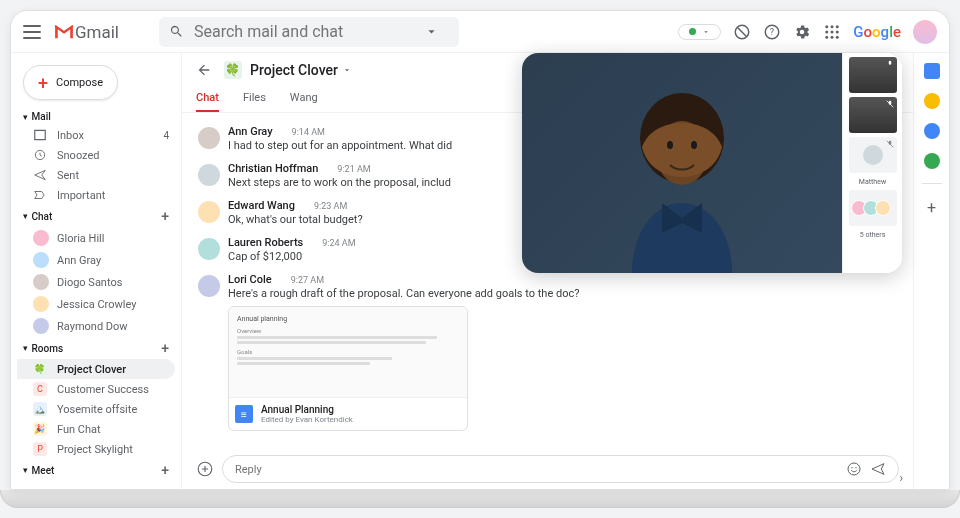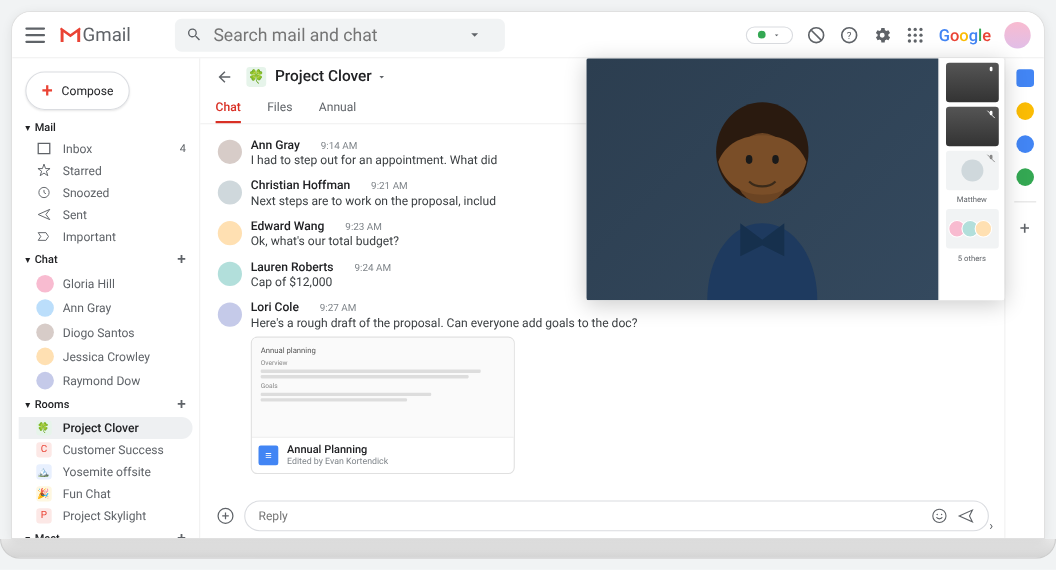--- a/index.html
+++ b/index.html
@@ -57,21 +57,21 @@
 .doc-preview .t{font-size:7px;color:#555;margin-bottom:4px}
 .doc-preview .line{height:3px;background:#ddd;margin:2px 0;border-radius:1px}
 .doc-foot{display:flex;align-items:center;padding:6px;border-top:1px solid #eee}
 .doc-ico{width:18px;height:18px;background:#4285f4;border-radius:2px;margin-right:8px;display:flex;align-items:center;justify-content:center}
 .doc-ico span{color:#fff;font-size:10px}
 .doc-name{font-size:10px;color:#202124;font-weight:500}
 .doc-sub{font-size:8px;color:#80868b}
 .reply-bar{display:flex;align-items:center;padding:6px 14px;gap:8px}
 .reply-input{flex:1;border:1px solid #dadce0;border-radius:16px;padding:5px 12px;display:flex;align-items:center}
 .reply-input input{border:none;outline:none;font-size:11px;flex:1}
-.video-overlay{position:absolute;top:0;right:0;width:380px;height:220px;background:#fff;border-radius:2px;box-shadow:0 4px 20px rgba(0,0,0,0.2);display:flex;overflow:hidden}
+.video-overlay{position:absolute;top:0;right:11px;width:380px;height:220px;background:#fff;border-radius:16px;box-shadow:0 4px 20px rgba(0,0,0,0.2);display:flex;overflow:hidden}
 .video-main{flex:1;background:linear-gradient(135deg,#2c3e50,#34495e);position:relative}
 .person-sil{position:absolute;bottom:0;left:50%;transform:translateX(-50%);width:180px;height:190px}
 .video-side{width:60px;background:#fff;border-left:1px solid #eee;display:flex;flex-direction:column;align-items:center;padding:4px;gap:4px}
 .thumb{width:48px;height:36px;border-radius:3px;background:linear-gradient(#555,#333);position:relative}
 .thumb.light{background:#f1f3f4}
 .thumb-label{font-size:7px;color:#5f6368;text-align:center;margin-top:1px}
 .thumb .mic{position:absolute;top:2px;right:2px;width:10px;height:10px}
 .cluster{display:flex;justify-content:center;gap:-4px}
 .cluster .a{width:16px;height:16px;border-radius:50%;border:1px solid #fff;margin-left:-4px}
 .right-rail{width:36px;border-left:1px solid #f1f1f1;display:flex;flex-direction:column;align-items:center;padding-top:10px;gap:14px}
@@ -154,26 +154,20 @@
             </div>
   <div class="nav-item">
               <svg class="ico" viewBox="0 0 24 24">
                 <path d="M3 4h18v16H3z" fill="none" stroke="#5f6368" stroke-width="2"></path>
               </svg>
               <span>Inbox</span>
               <span class="count">4</span>
             </div>
   <div class="nav-item">
               <svg class="ico" viewBox="0 0 24 24">
-                <path d="M12 2l2.4 7h7l-5.7 4.1 2.2 7L12 16l-5.9 4.1 2.2-7L2.6 9h7z" fill="none" stroke="#5f6368" stroke-width="1.5"></path>
-              </svg>
-              <span>Starred</span>
-            </div>
-  <div class="nav-item">
-              <svg class="ico" viewBox="0 0 24 24">
                 <circle cx="12" cy="12" r="8" fill="none" stroke="#5f6368" stroke-width="1.5"></circle>
                 <path d="M12 8v4l3 2" stroke="#5f6368" stroke-width="1.5" fill="none"></path>
               </svg>
               <span>Snoozed</span>
             </div>
   <div class="nav-item">
               <svg class="ico" viewBox="0 0 24 24">
                 <path d="M3 12l18-8-6 8 6 8z" fill="none" stroke="#5f6368" stroke-width="1.5"></path>
               </svg>
               <span>Sent</span>
@@ -253,21 +247,21 @@
               </svg>
     <span class="room-badge">🍀</span>
     <span class="room-title">Project Clover</span>
     <svg width="10" height="10" viewBox="0 0 24 24" style="margin-left:4px">
                 <path d="M7 10l5 5 5-5z" fill="#5f6368"></path>
               </svg>
   </div>
   <div class="tabs">
     <div class="tab active">Chat</div>
     <div class="tab">Files</div>
-    <div class="tab">Annual</div>
+    <div class="tab">Wang</div>
   </div>
 
   <div class="messages">
     <div class="msg">
                 <span class="mini-avatar" style="background:#d7ccc8"></span>
                 <div class="msg-body"><span class="msg-name">Ann Gray</span><span class="msg-time">9:14 AM</span><div class="msg-text">I had to step out for an appointment. What did</div></div>
               </div>
     <div class="msg">
                 <span class="mini-avatar" style="background:#cfd8dc"></span>
                 <div class="msg-body"><span class="msg-name">Christian Hoffman</span><span class="msg-time">9:21 AM</span><div class="msg-text">Next steps are to work on the proposal, includ</div></div>

